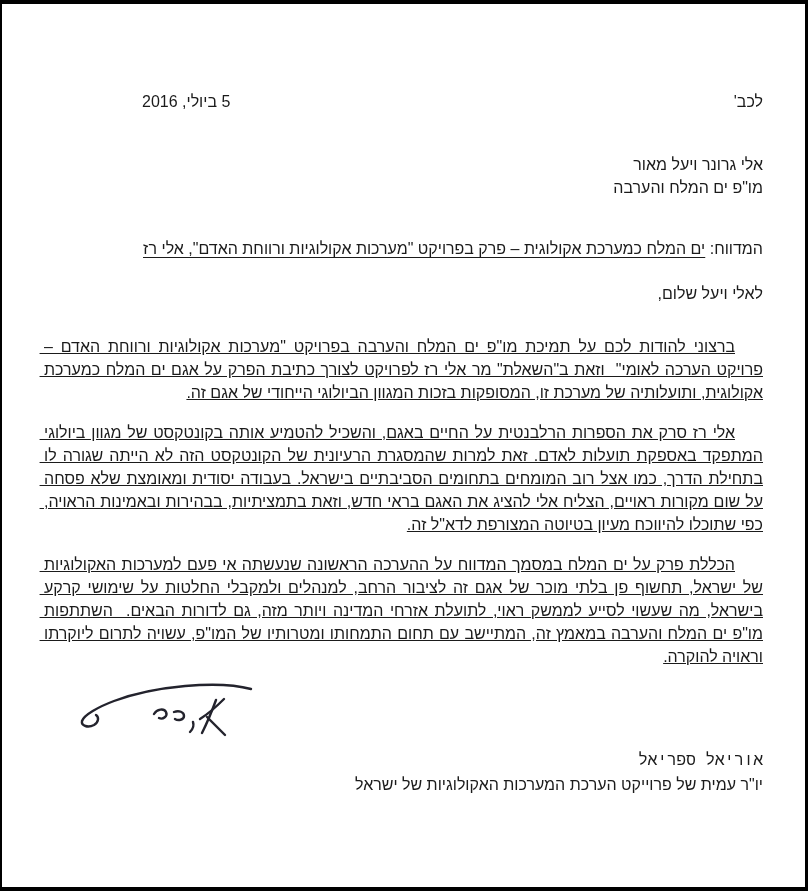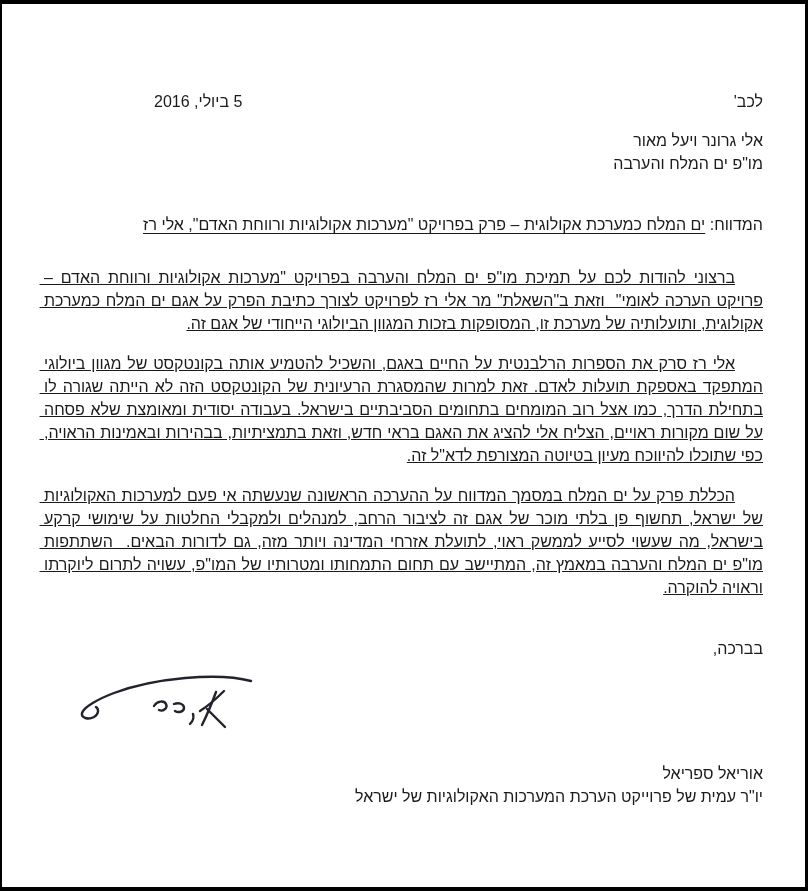--- a/index.html
+++ b/index.html
@@ -15,37 +15,37 @@
     padding: 86px 42px 0 42px;
     direction: rtl;
     font-family: "Liberation Sans", "DejaVu Sans", sans-serif;
     font-size: 16px;
     line-height: 23px;
     color: #1b1b1b;
     overflow: hidden;
     position: relative;
   }
   .header-row { position: relative; height: 23px; }
-  .date { position: absolute; left: 110px; top: 0; white-space: nowrap; }
-  .address-block { margin-top: 16px; }
+  .date { position: absolute; left: 98px; top: 0; white-space: nowrap; }
+  .address-block { margin-top: 40px; }
   .subject { margin-top: 38px; }
   .subject u { text-underline-offset: 3px; }
   .greeting { margin-top: 22px; }
   p.body-par {
     margin: 17px 0 0 0;
     text-align: justify;
     text-indent: 28px;
     white-space: pre-wrap;
     text-decoration: underline;
   }
   p.body-par.first { margin-top: 30px; }
   .closing { margin-top: 38px; }
   .signature-wrap { margin-top: 6px; text-align: left; padding-left: 14px; height: 76px; }
   .signature-wrap svg { display: inline-block; }
-  .signer-name { margin-top: 20px; }
+  .signer-name { margin-top: 0; font-family: Liberation Mono, monospace; }
   .signer-title { }
 </style>
 </head>
 <body>
 
 <div class="page">
 
   <div class="header-row">
     <span class="recipient-prefix">לכב'</span>
     <span class="date">5 ביולי, 2016</span>
@@ -54,26 +54,26 @@
   <div class="address-block">
     <div>אלי גרונר ויעל מאור</div>
     <div>מו"פ ים המלח והערבה</div>
   </div>
 
   <div class="subject">
     <span>המדווח:</span>
     <u>ים המלח כמערכת אקולוגית – פרק בפרויקט "מערכות אקולוגיות ורווחת האדם", אלי רז</u>
   </div>
 
+  <div class="greeting">לאלי ויעל שלום,</div>
 
   <p class="body-par first">ברצוני להודות לכם על תמיכת מו"פ ים המלח והערבה בפרויקט "מערכות אקולוגיות ורווחת האדם – פרויקט הערכה לאומי"  וזאת ב"השאלת" מר אלי רז לפרויקט לצורך כתיבת הפרק על אגם ים המלח כמערכת אקולוגית, ותועלותיה של מערכת זו, המסופקות בזכות המגוון הביולוגי הייחודי של אגם זה.</p>
   <p class="body-par">אלי רז סרק את הספרות הרלבנטית על החיים באגם, והשכיל להטמיע אותה בקונטקסט של מגוון ביולוגי המתפקד באספקת תועלות לאדם. זאת למרות שהמסגרת הרעיונית של הקונטקסט הזה לא הייתה שגורה לו בתחילת הדרך, כמו אצל רוב המומחים בתחומים הסביבתיים בישראל. בעבודה יסודית ומאומצת שלא פסחה על שום מקורות ראויים, הצליח אלי להציג את האגם בראי חדש, וזאת בתמציתיות, בבהירות ובאמינות הראויה, כפי שתוכלו להיווכח מעיון בטיוטה המצורפת לדא"ל זה.</p>
   <p class="body-par">הכללת פרק על ים המלח במסמך המדווח על ההערכה הראשונה שנעשתה אי פעם למערכות האקולוגיות של ישראל, תחשוף פן בלתי מוכר של אגם זה לציבור הרחב, למנהלים ולמקבלי החלטות על שימושי קרקע בישראל, מה שעשוי לסייע לממשק ראוי, לתועלת אזרחי המדינה ויותר מזה, גם לדורות הבאים.  השתתפות מו"פ ים המלח והערבה במאמץ זה, המתיישב עם תחום התמחותו ומטרותיו של המו"פ, עשויה לתרום ליוקרתו וראויה להוקרה.</p>
 
-  <div class="closing">בברכה,</div>
 
   <div class="signature-wrap">
     <svg width="208" height="76" viewBox="0 0 208 76" fill="none" stroke="#23232d" stroke-width="2.4" stroke-linecap="round">
 
       <path d="M 193 15 C 160 6 96 12 56 27 C 40 33 26 41 24 47 C 23 52 30 54 36 51 C 41 48 41 43 38 41"></path>
 
       <path d="M 96 40 C 99 35 106 34 108 38 C 110 42 105 46 101 44"></path>
       <path d="M 116 38 C 121 36 126 38 126 42 C 126 46 120 47 117 45"></path>
       <path d="M 135 48 C 136 51 135 55 132 58"></path>
 

